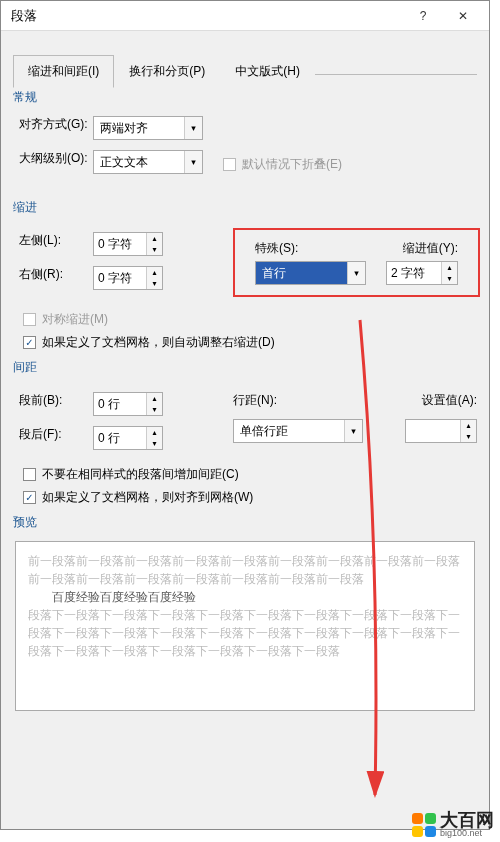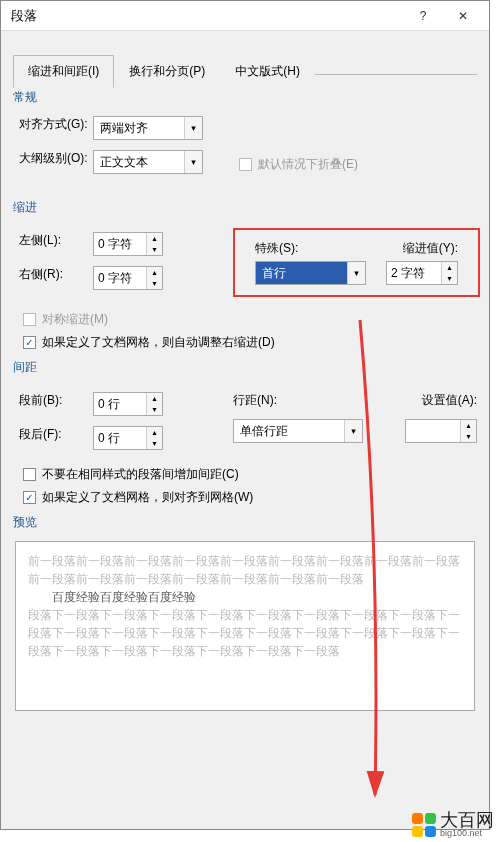--- a/index.html
+++ b/index.html
@@ -36,21 +36,21 @@
 .preview .dark{color:#555}
 .btnbar{position:absolute;bottom:10px;left:12px;right:12px;display:flex;gap:8px}
 .btn{border:1px solid #aaa;background:#f5f5f5;height:28px;display:flex;align-items:center;justify-content:center;padding:0 14px}
 .btn.spacer{flex:1;border:none;background:none}
 .btn.primary{border:2px solid #5a8fd6;padding:0 30px}
 .arrow-svg{position:absolute;pointer-events:none;z-index:5}
 .watermark{position:absolute;right:6px;bottom:4px;display:flex;align-items:center;gap:4px;z-index:10}
 .watermark .logo{width:24px;height:24px;display:grid;grid-template-columns:1fr 1fr;grid-template-rows:1fr 1fr;gap:2px}
 .watermark .logo div{border-radius:3px}
 .watermark .tx{display:flex;flex-direction:column;line-height:1}
-.watermark .big{font-size:18px;font-weight:normal;color:#222}
+.watermark .big{font-size:18px;font-weight:bold;color:#222}
 .watermark .sm{font-size:9px;color:#666}
 .chev{font-size:9px}
 </style>
 </head>
 <body>
 
 <div class="dialog">
 
   <div class="titlebar">
     <div class="title">段落</div>
@@ -81,21 +81,21 @@
       </div>
     </div>
     <div class="row">
       <div class="lbl">大纲级别(O):</div>
       <div class="combo" style="width:110px">
         <div class="val">正文文本</div>
         <div class="arr">
             <span class="chev">▾</span>
           </div>
       </div>
-      <div class="cb disabled" style="margin-left:36px">
+      <div class="cb disabled" style="margin-left:20px">
         <div class="box"></div>
         <span>默认情况下折叠(E)</span>
       </div>
     </div>
 
     <div class="section-title" style="margin-top:20px">缩进</div>
     <div style="display:flex;gap:10px;align-items:flex-start">
       <div style="flex:0 0 210px">
         <div class="row">
           <div class="lbl">左侧(L):</div>

